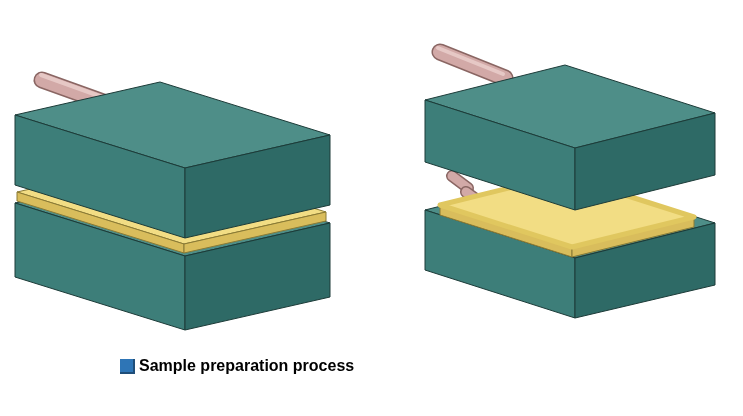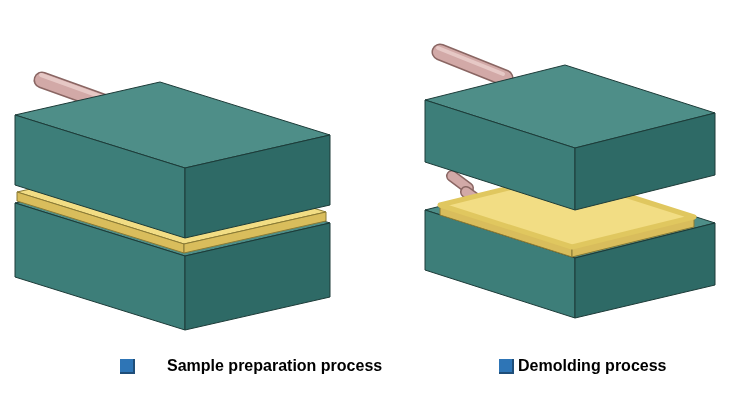--- a/index.html
+++ b/index.html
@@ -27,21 +27,21 @@
   .rod-outline{stroke:var(--c-rod-outline,#8a6663);stroke-width:17;stroke-linecap:round;fill:none;}
   .rod-body{stroke:var(--c-rod-body,#d2a9a7);stroke-width:14;stroke-linecap:round;fill:none;}
   .rod-highlight{stroke:var(--c-rod-highlight,#e8cbc9);stroke-width:4;stroke-linecap:round;fill:none;opacity:.9;}
   .pin-outline{stroke:var(--c-rod-outline,#8a6663);stroke-width:12;stroke-linecap:round;fill:none;}
   .pin-body{stroke:var(--c-rod-body,#d2a9a7);stroke-width:9;stroke-linecap:round;fill:none;}
 
   
   .caption{
     position:absolute;display:flex;align-items:center;height:20px;
   }
-  #cap1{left:120px;top:356px;gap:28px;}
+  #cap1{left:120px;top:356px;}
   #cap2{left:499px;top:356px;}
   .legend-square{
     width:15px;height:15px;margin-right:4px;flex:0 0 auto;
     background:var(--c-legend-square,#2e75b6);
     border-right:2px solid var(--c-legend-square-dark,#1f4e79);
     border-bottom:2px solid var(--c-legend-square-dark,#1f4e79);
     box-sizing:border-box;
   }
   .caption-text{
     font-size:16px;font-weight:bold;color:#000000;white-space:nowrap;
@@ -111,18 +111,14 @@
       <polygon class="face-left" points="155,108 5,60 5,122 155,170"></polygon>
       <polygon class="face-right" points="155,108 295,73 295,135 155,170"></polygon>
     </g>
   </svg>
 
   <div id="cap1" class="caption">
     <span class="legend-square"></span>
     <span class="caption-text">Sample preparation process</span>
   </div>
 
-  <div id="cap2" class="caption">
-    <span class="legend-square"></span>
-    <span class="caption-text">Demolding process</span>
-  </div>
 
 </div>
 
 </body></html>

